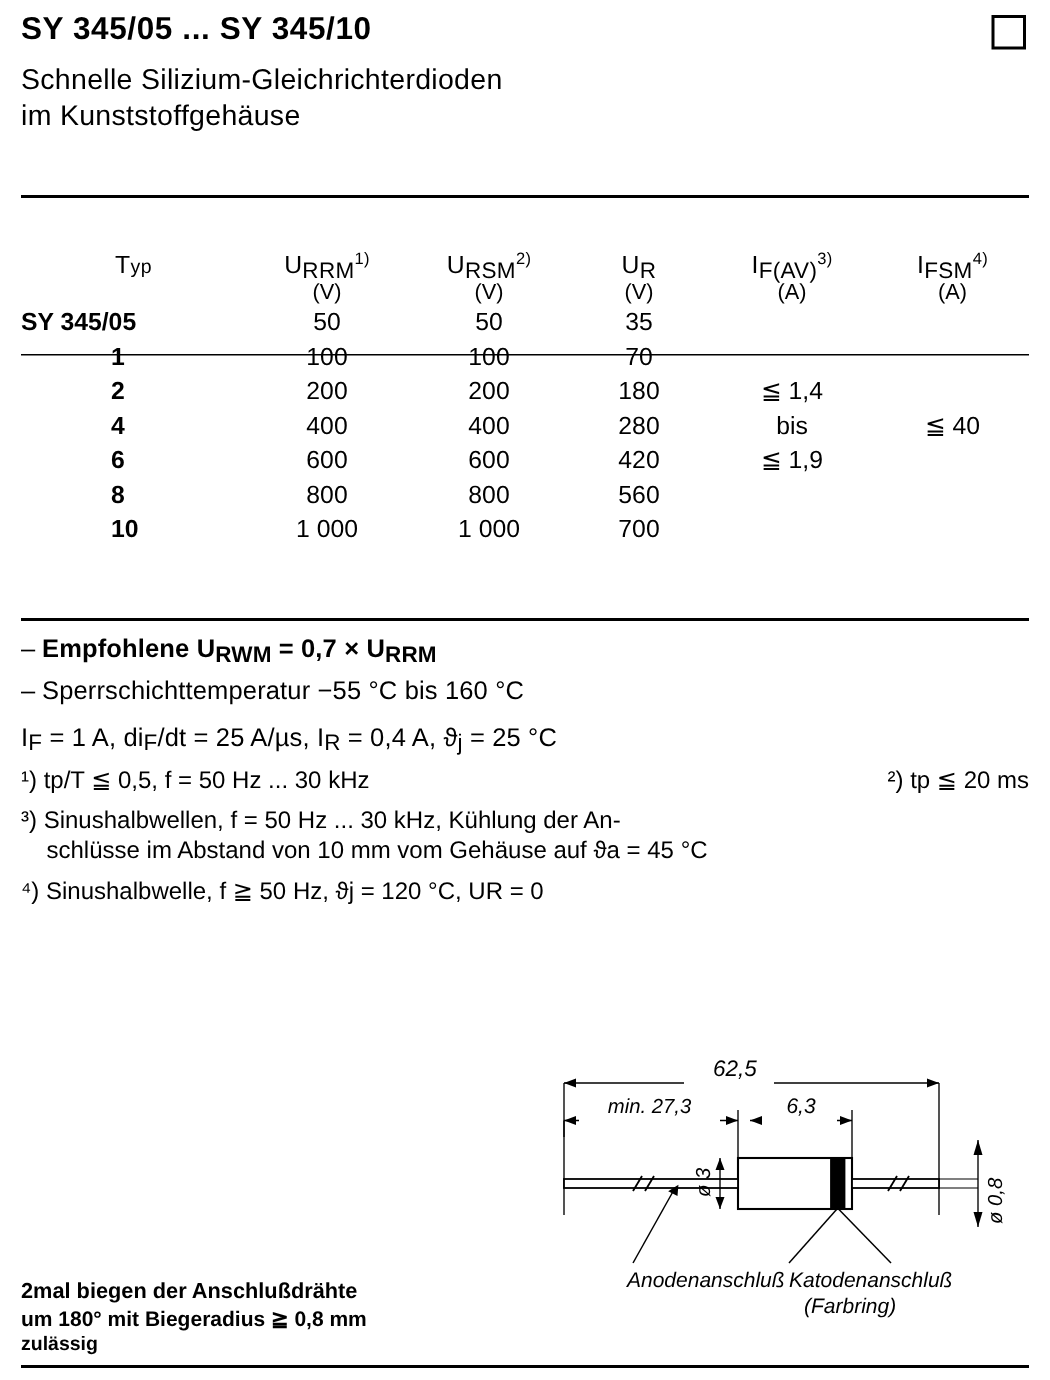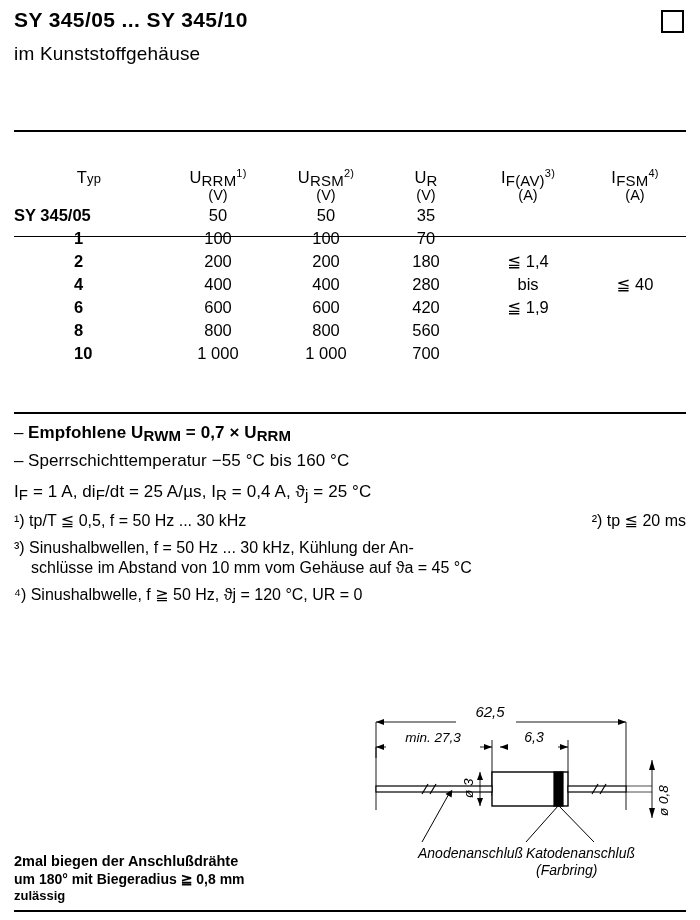--- a/index.html
+++ b/index.html
@@ -203,20 +203,21 @@
 <body>
 
 <div class="page">
 
   <div class="header">
     <div class="title-row">
       <div class="doc-title">SY 345/05 ... SY 345/10</div>
       <div class="corner-box"></div>
     </div>
     <div class="subtitle">
+      <div>Schnelle Silizium-Gleichrichterdioden</div>
       <div>im Kunststoffgehäuse</div>
     </div>
   </div>
 
   <div class="rule rule-head"></div>
   <div class="rule thin rule-cols"></div>
   <div class="rule rule-bottom"></div>
   <div class="rule rule-foot"></div>
 
   <div class="table-wrap">

